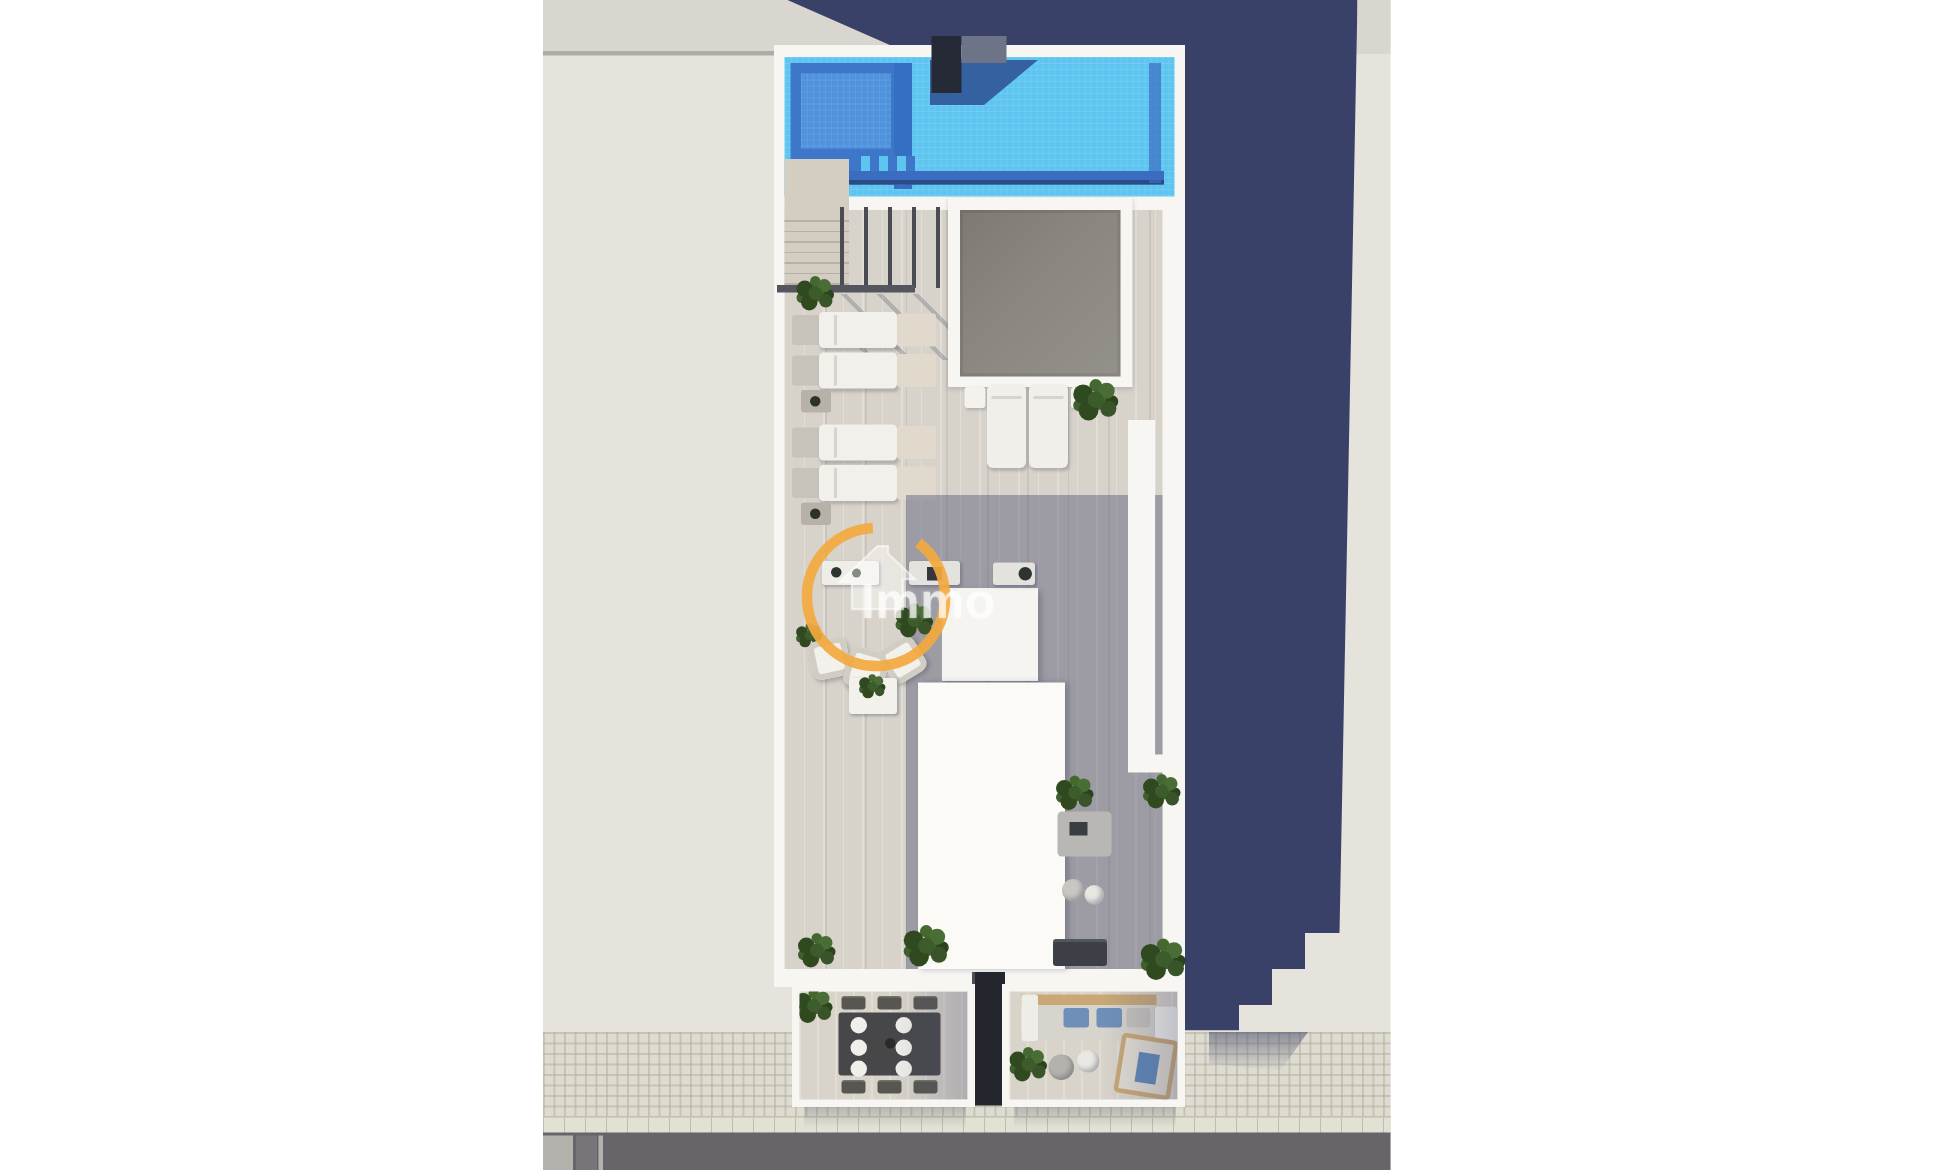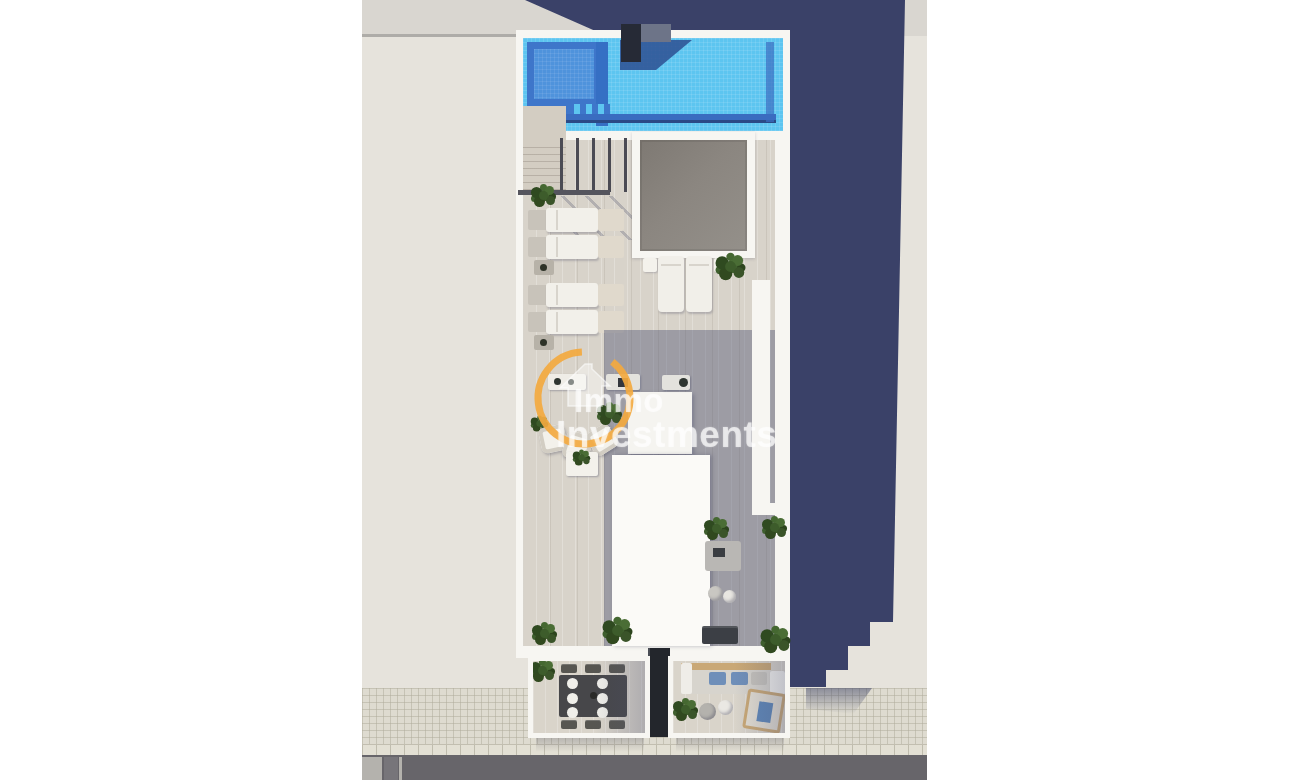--- a/index.html
+++ b/index.html
@@ -302,16 +302,15 @@
   </div>
 
   <div class="abs watermark">
     <svg class="wm-ring" viewBox="0 0 108 108">
       <circle cx="54" cy="54" r="46"></circle>
     </svg>
     <svg class="wm-house" viewBox="0 0 62 58">
       <path d="M6 34 L31 10 L38 10 L38 15 L56 32 L48 32 L48 52 L14 52 L14 34 Z" fill="rgba(255,255,255,0.5)" stroke="rgba(255,255,255,0.7)" stroke-width="1.5"></path>
     </svg>
     <div class="wm-text wm-line1">Immo</div>
-    <div class="wm-text wm-line2">Investments</div>
   </div>
 
 </div>
 
 </body></html>

